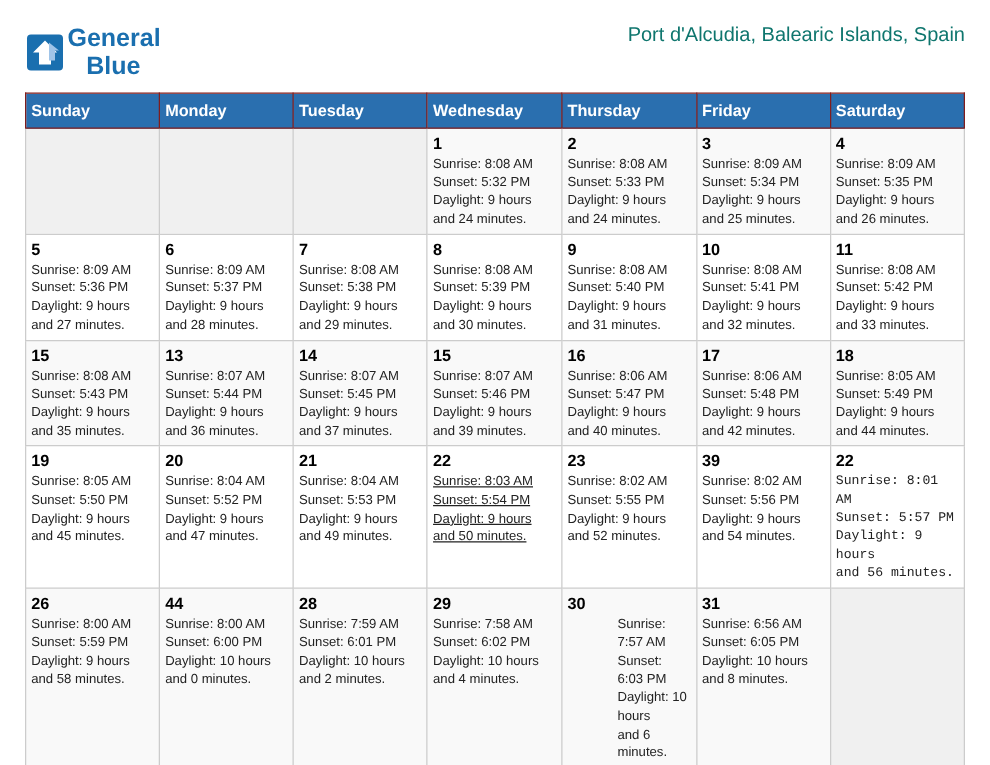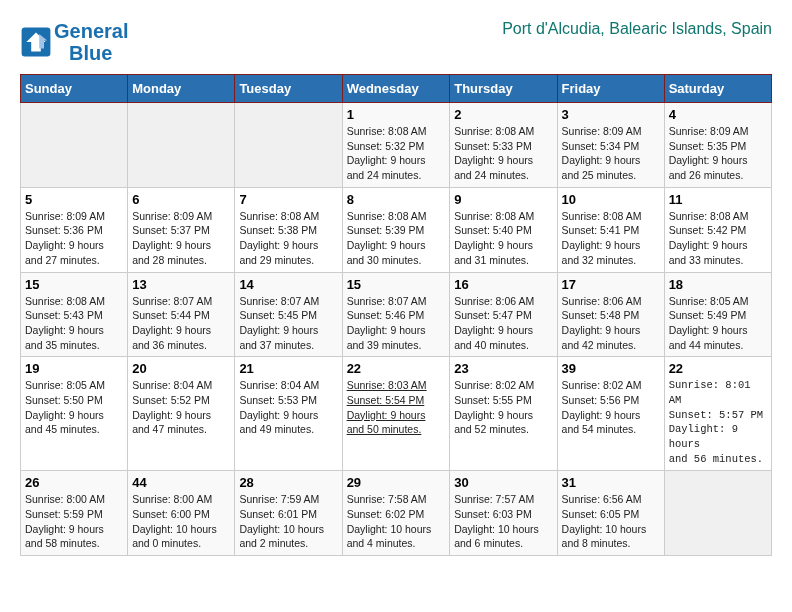--- a/index.html
+++ b/index.html
@@ -320,21 +320,21 @@
         </td>
         <td>
           <span class="day-num">29</span>
           <div class="day-info" style="white-space: pre-line;">Sunrise: 7:58 AM
 Sunset: 6:02 PM
 Daylight: 10 hours
 and 4 minutes.</div>
         </td>
         <td>
           <span class="day-num">30</span>
-          <div class="day-info" style="white-space: pre-line;">Sunrise: 7:57 AM
+          <div class="day-info" style="white-space: pre-line; margin-left: 40px;">Sunrise: 7:57 AM
 Sunset: 6:03 PM
 Daylight: 10 hours
 and 6 minutes.</div>
         </td>
         <td>
           <span class="day-num">31</span>
           <div class="day-info" style="white-space: pre-line;">Sunrise: 6:56 AM
 Sunset: 6:05 PM
 Daylight: 10 hours
 and 8 minutes.</div>

